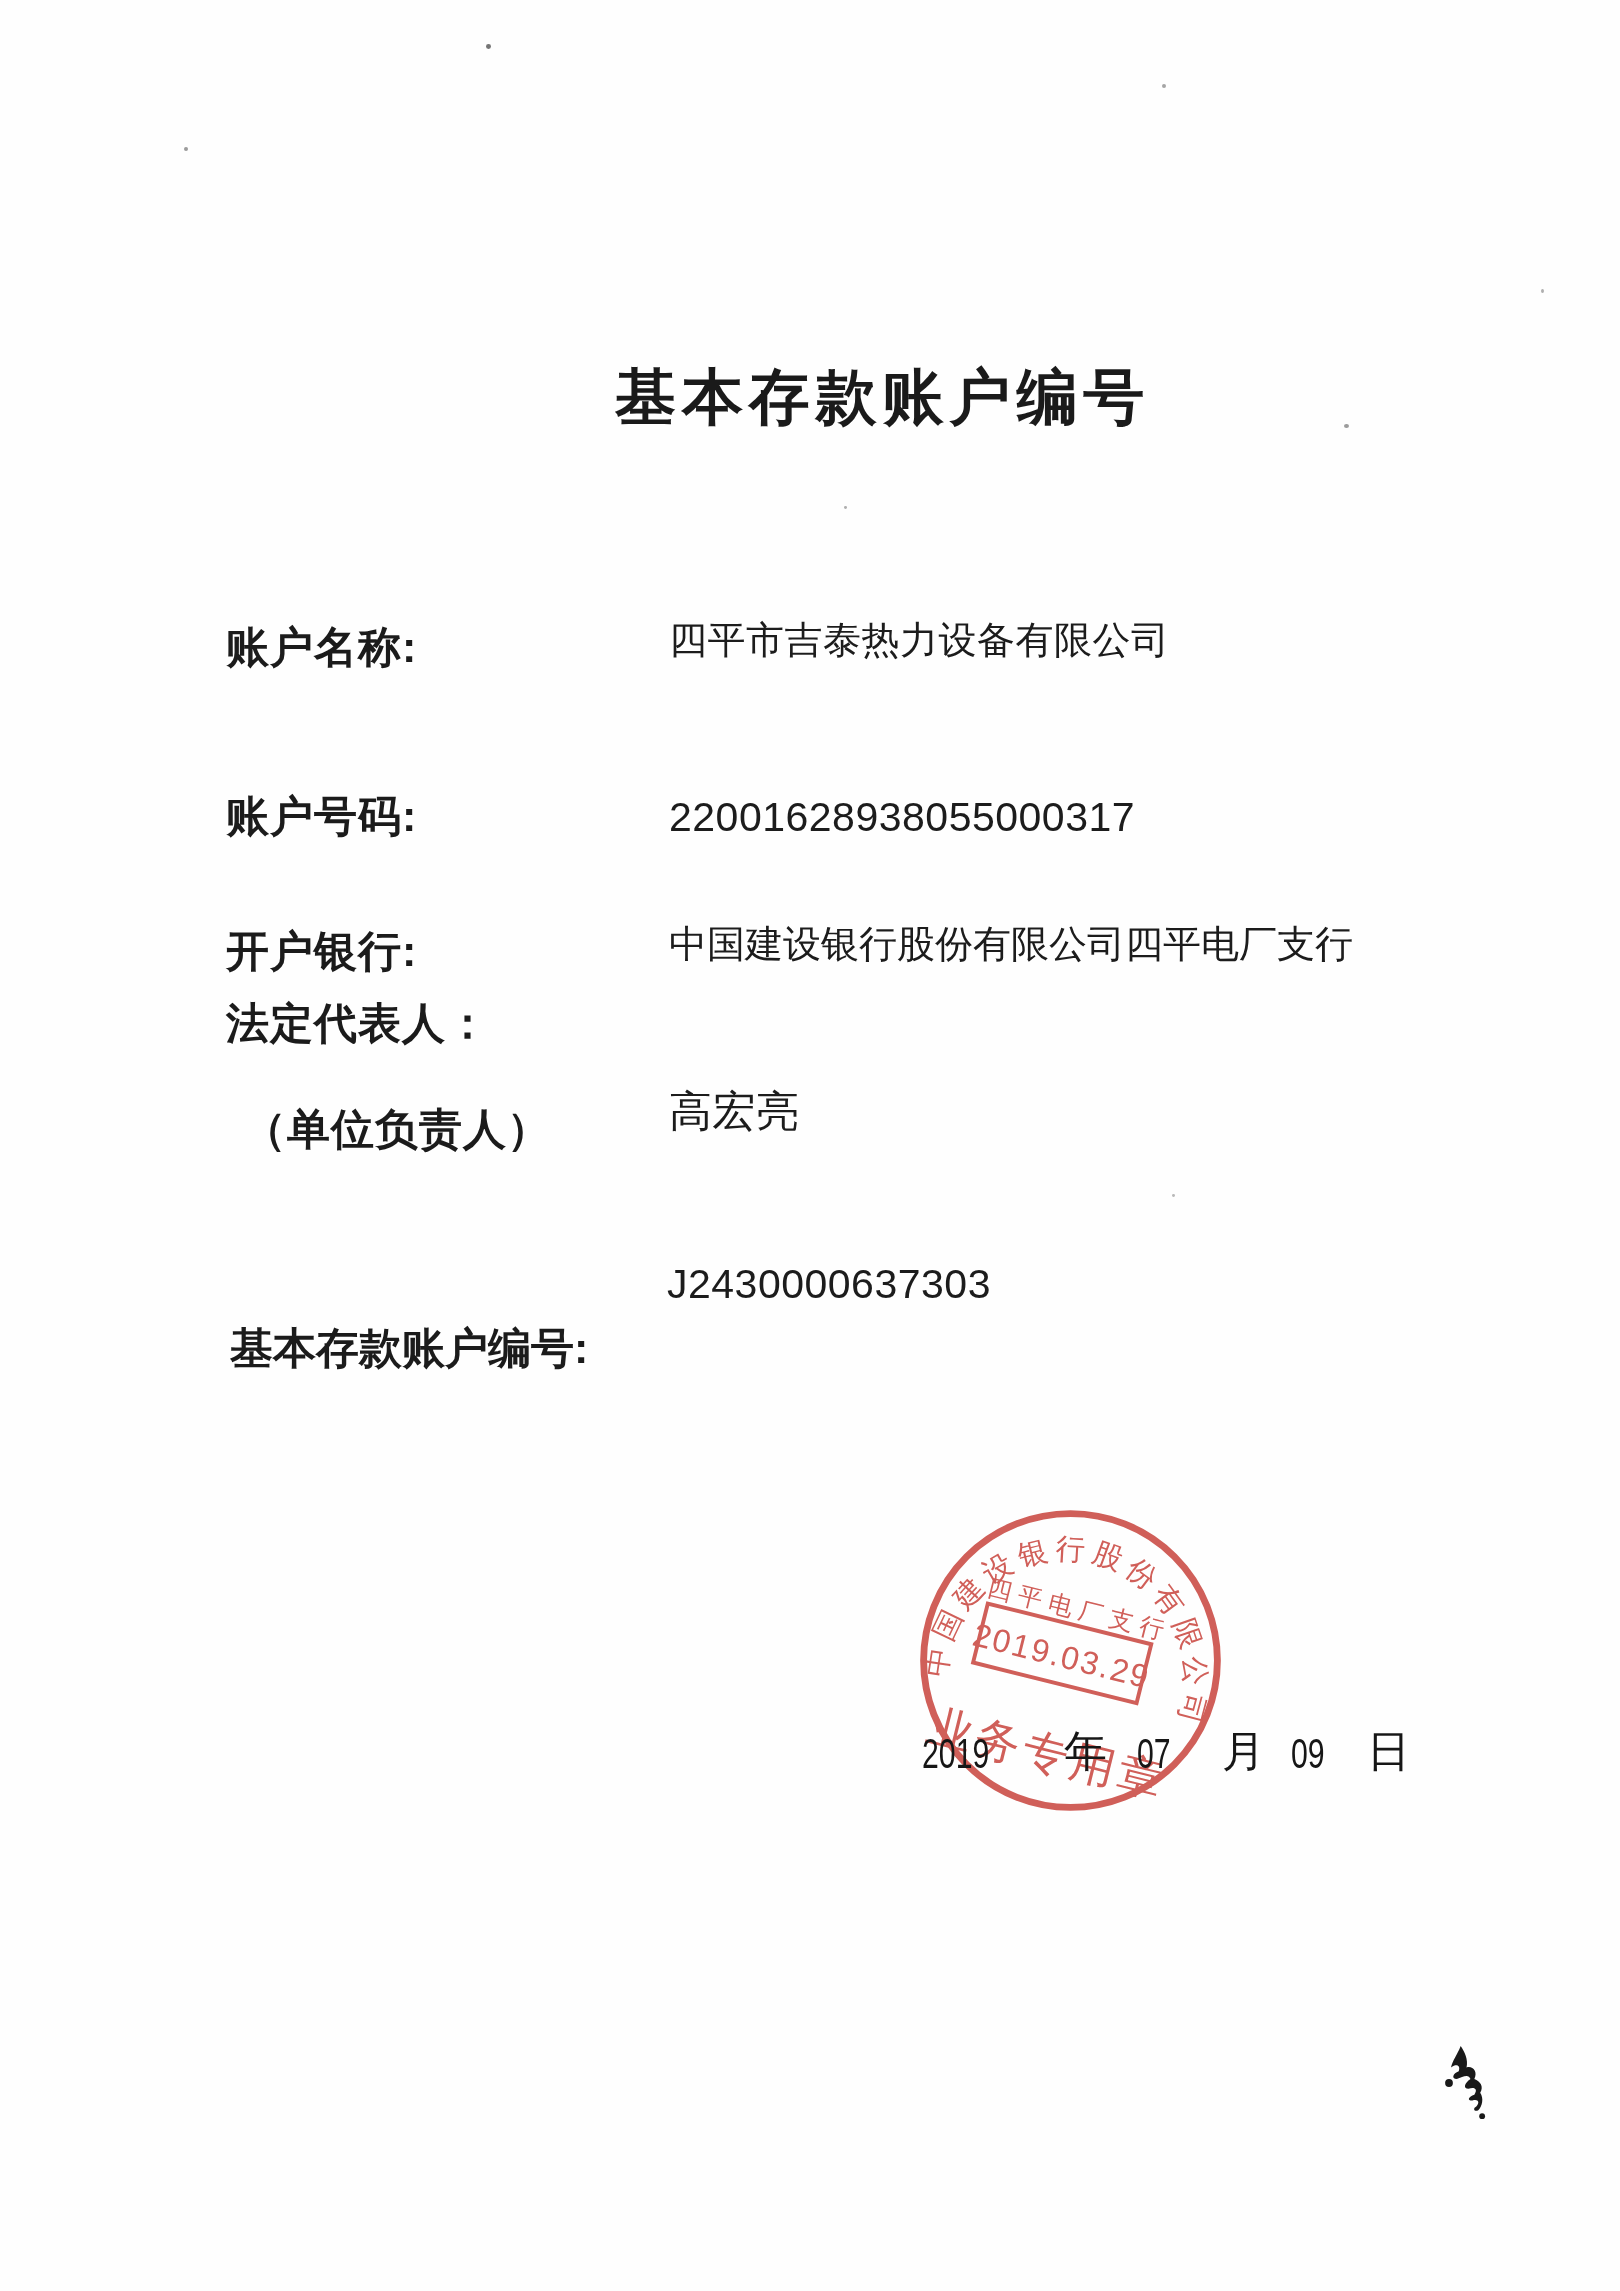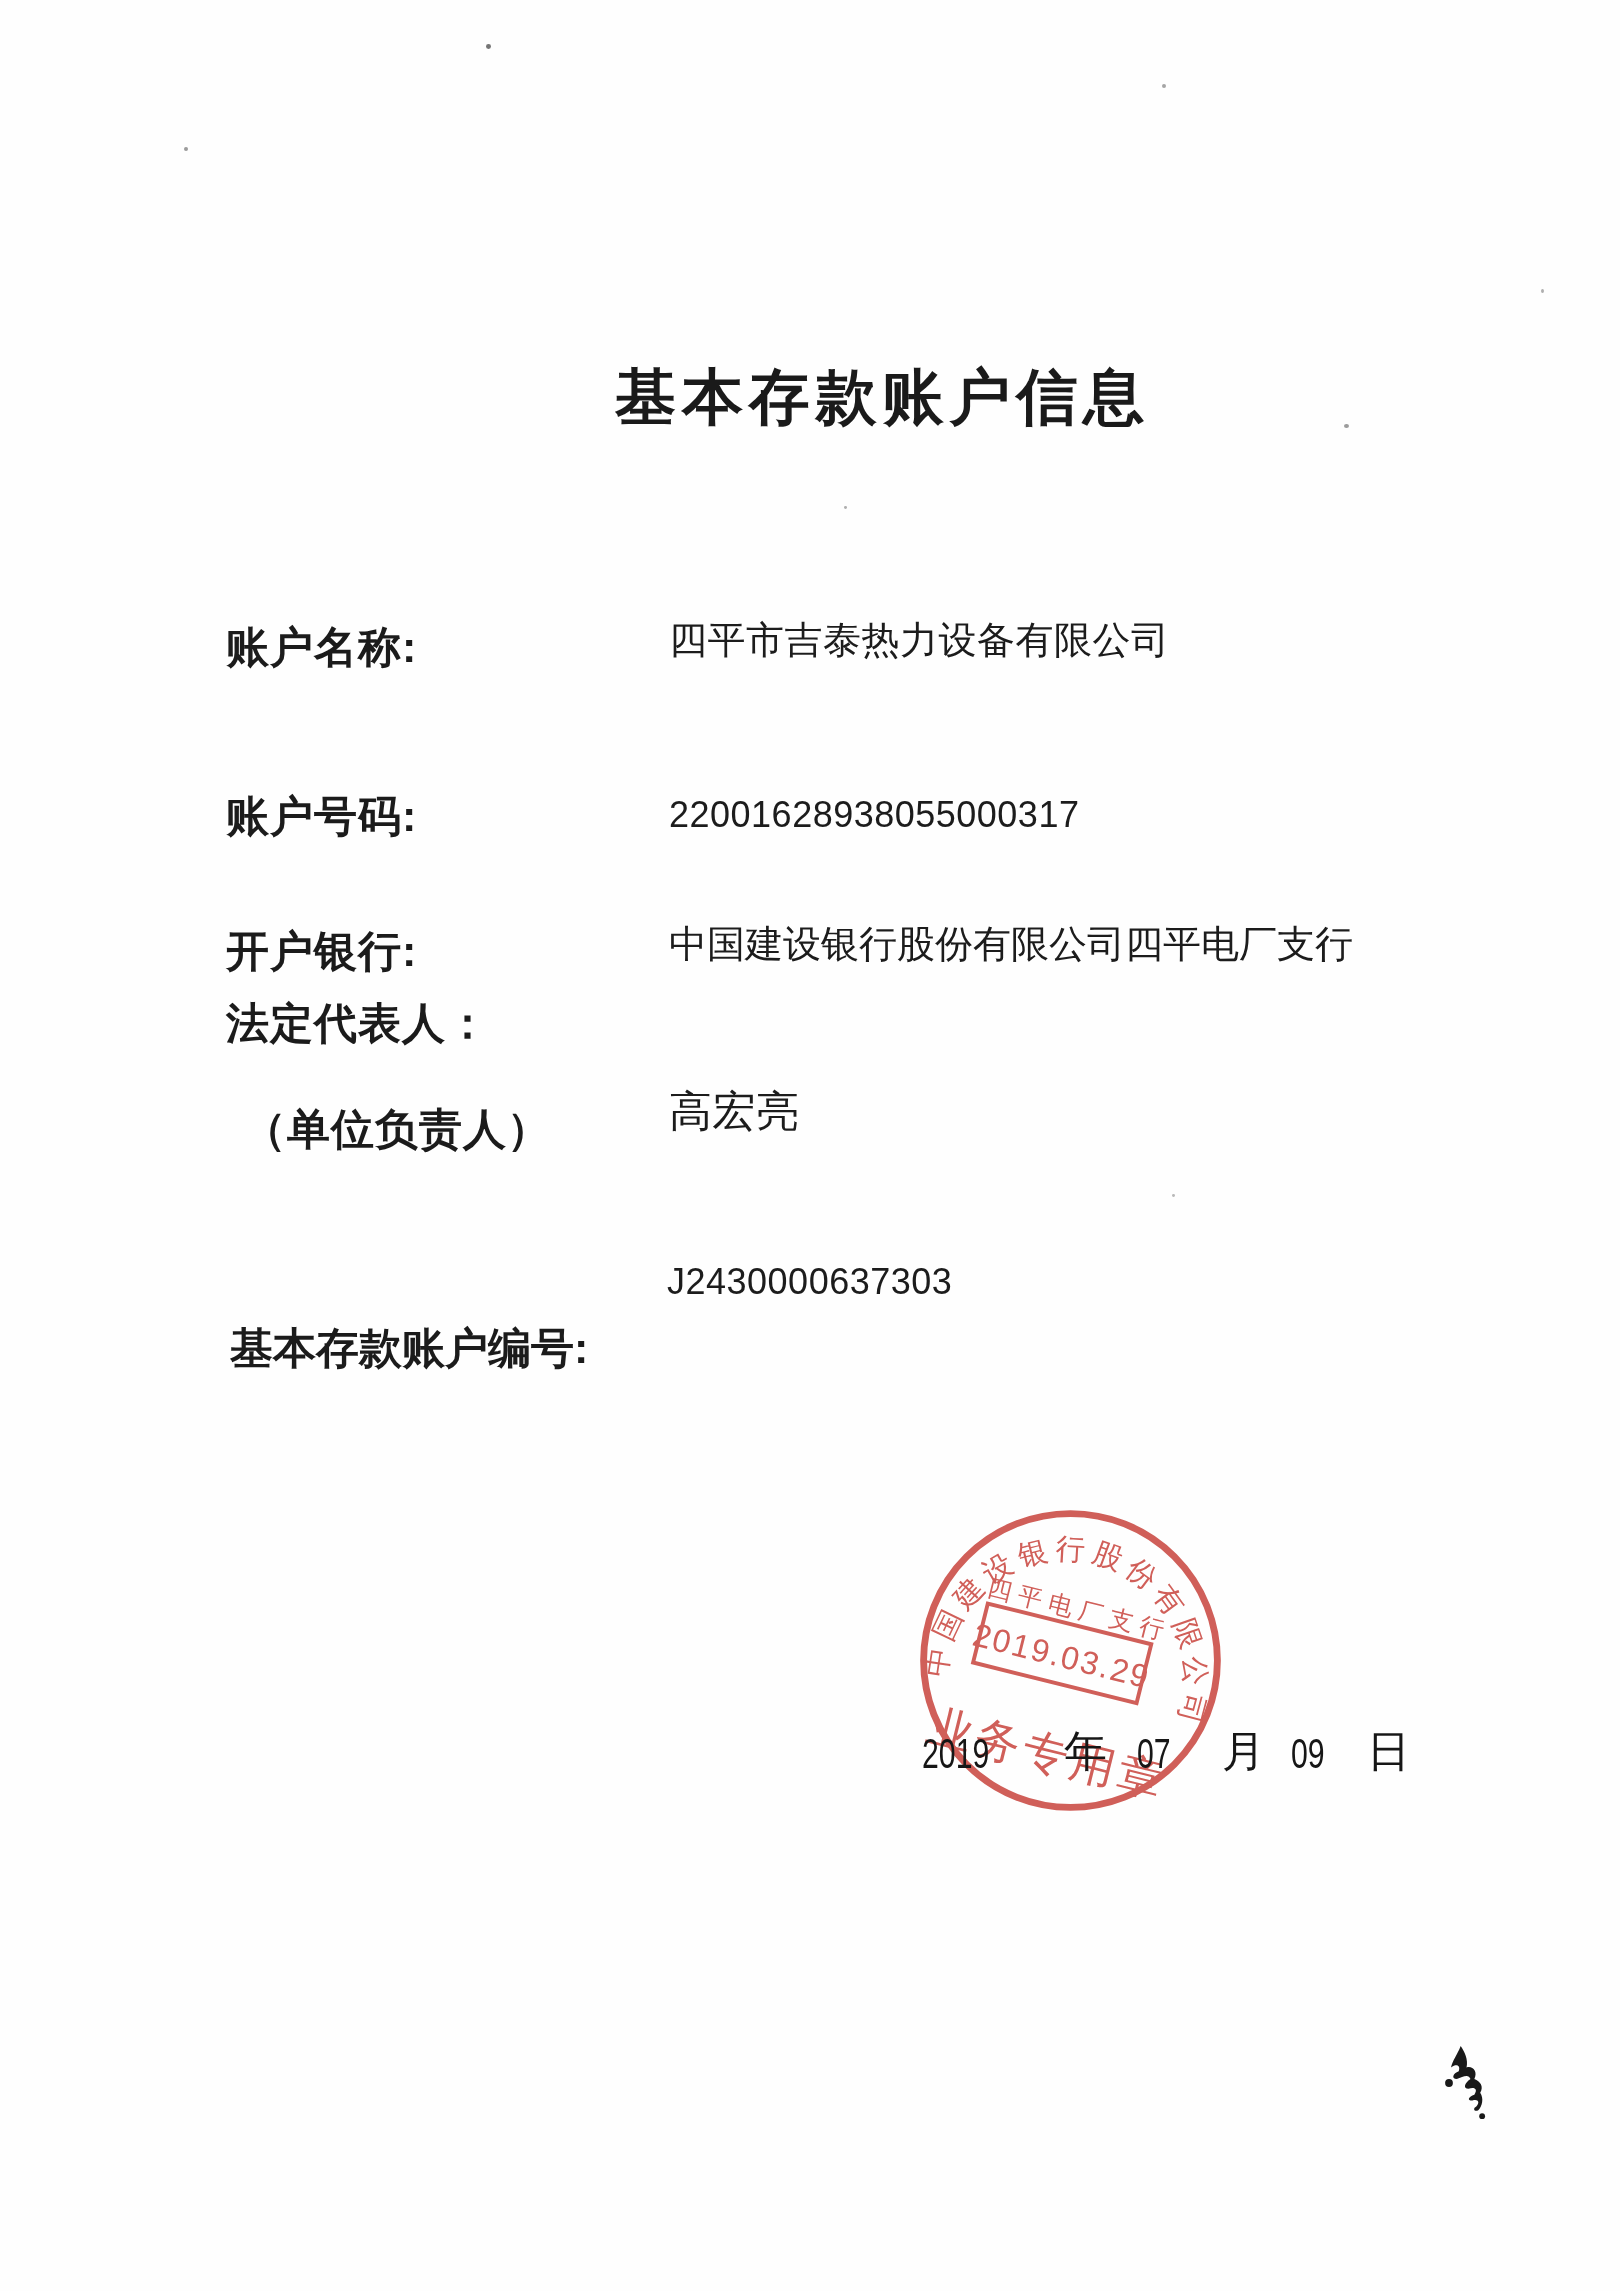--- a/index.html
+++ b/index.html
@@ -26,21 +26,21 @@
     color:#1b1b1b;
     letter-spacing:1px;
   }
   .value-cn{
     font-family:"Liberation Serif",serif;
     font-size:38px;
     color:#1c1c1c;
     letter-spacing:0.5px;
   }
   .value-num{
-    font-size:36px;
+    font-size:41px;
     color:#1c1c1c;
     letter-spacing:0.5px;
   }
   .date-num{
     font-size:42px;
     color:#161616;
     display:inline-block;
     transform:scaleX(0.72);
     transform-origin:0 60%;
   }
@@ -56,21 +56,21 @@
     position:absolute;
     background:#3a3a3a;
     border-radius:50%;
   }
 </style>
 </head>
 <body>
 
 <div class="page">
 
-  <div class="abs doc-title" style="left:615px;top:367px;">基本存款账户信息</div>
+  <div class="abs doc-title" style="left:615px;top:367px;">基本存款账户编号</div>
 
   <div class="abs field-label" style="left:226px;top:626px;">账户名称:</div>
   <div class="abs value-cn" style="left:669px;top:621px;">四平市吉泰热力设备有限公司</div>
 
   <div class="abs field-label" style="left:226px;top:795px;">账户号码:</div>
   <div class="abs value-num" style="left:669px;top:797px;">22001628938055000317</div>
 
   <div class="abs field-label" style="left:226px;top:930px;">开户银行:</div>
   <div class="abs value-cn" style="left:669px;top:925px;letter-spacing:0;">中国建设银行股份有限公司四平电厂支行</div>
 

